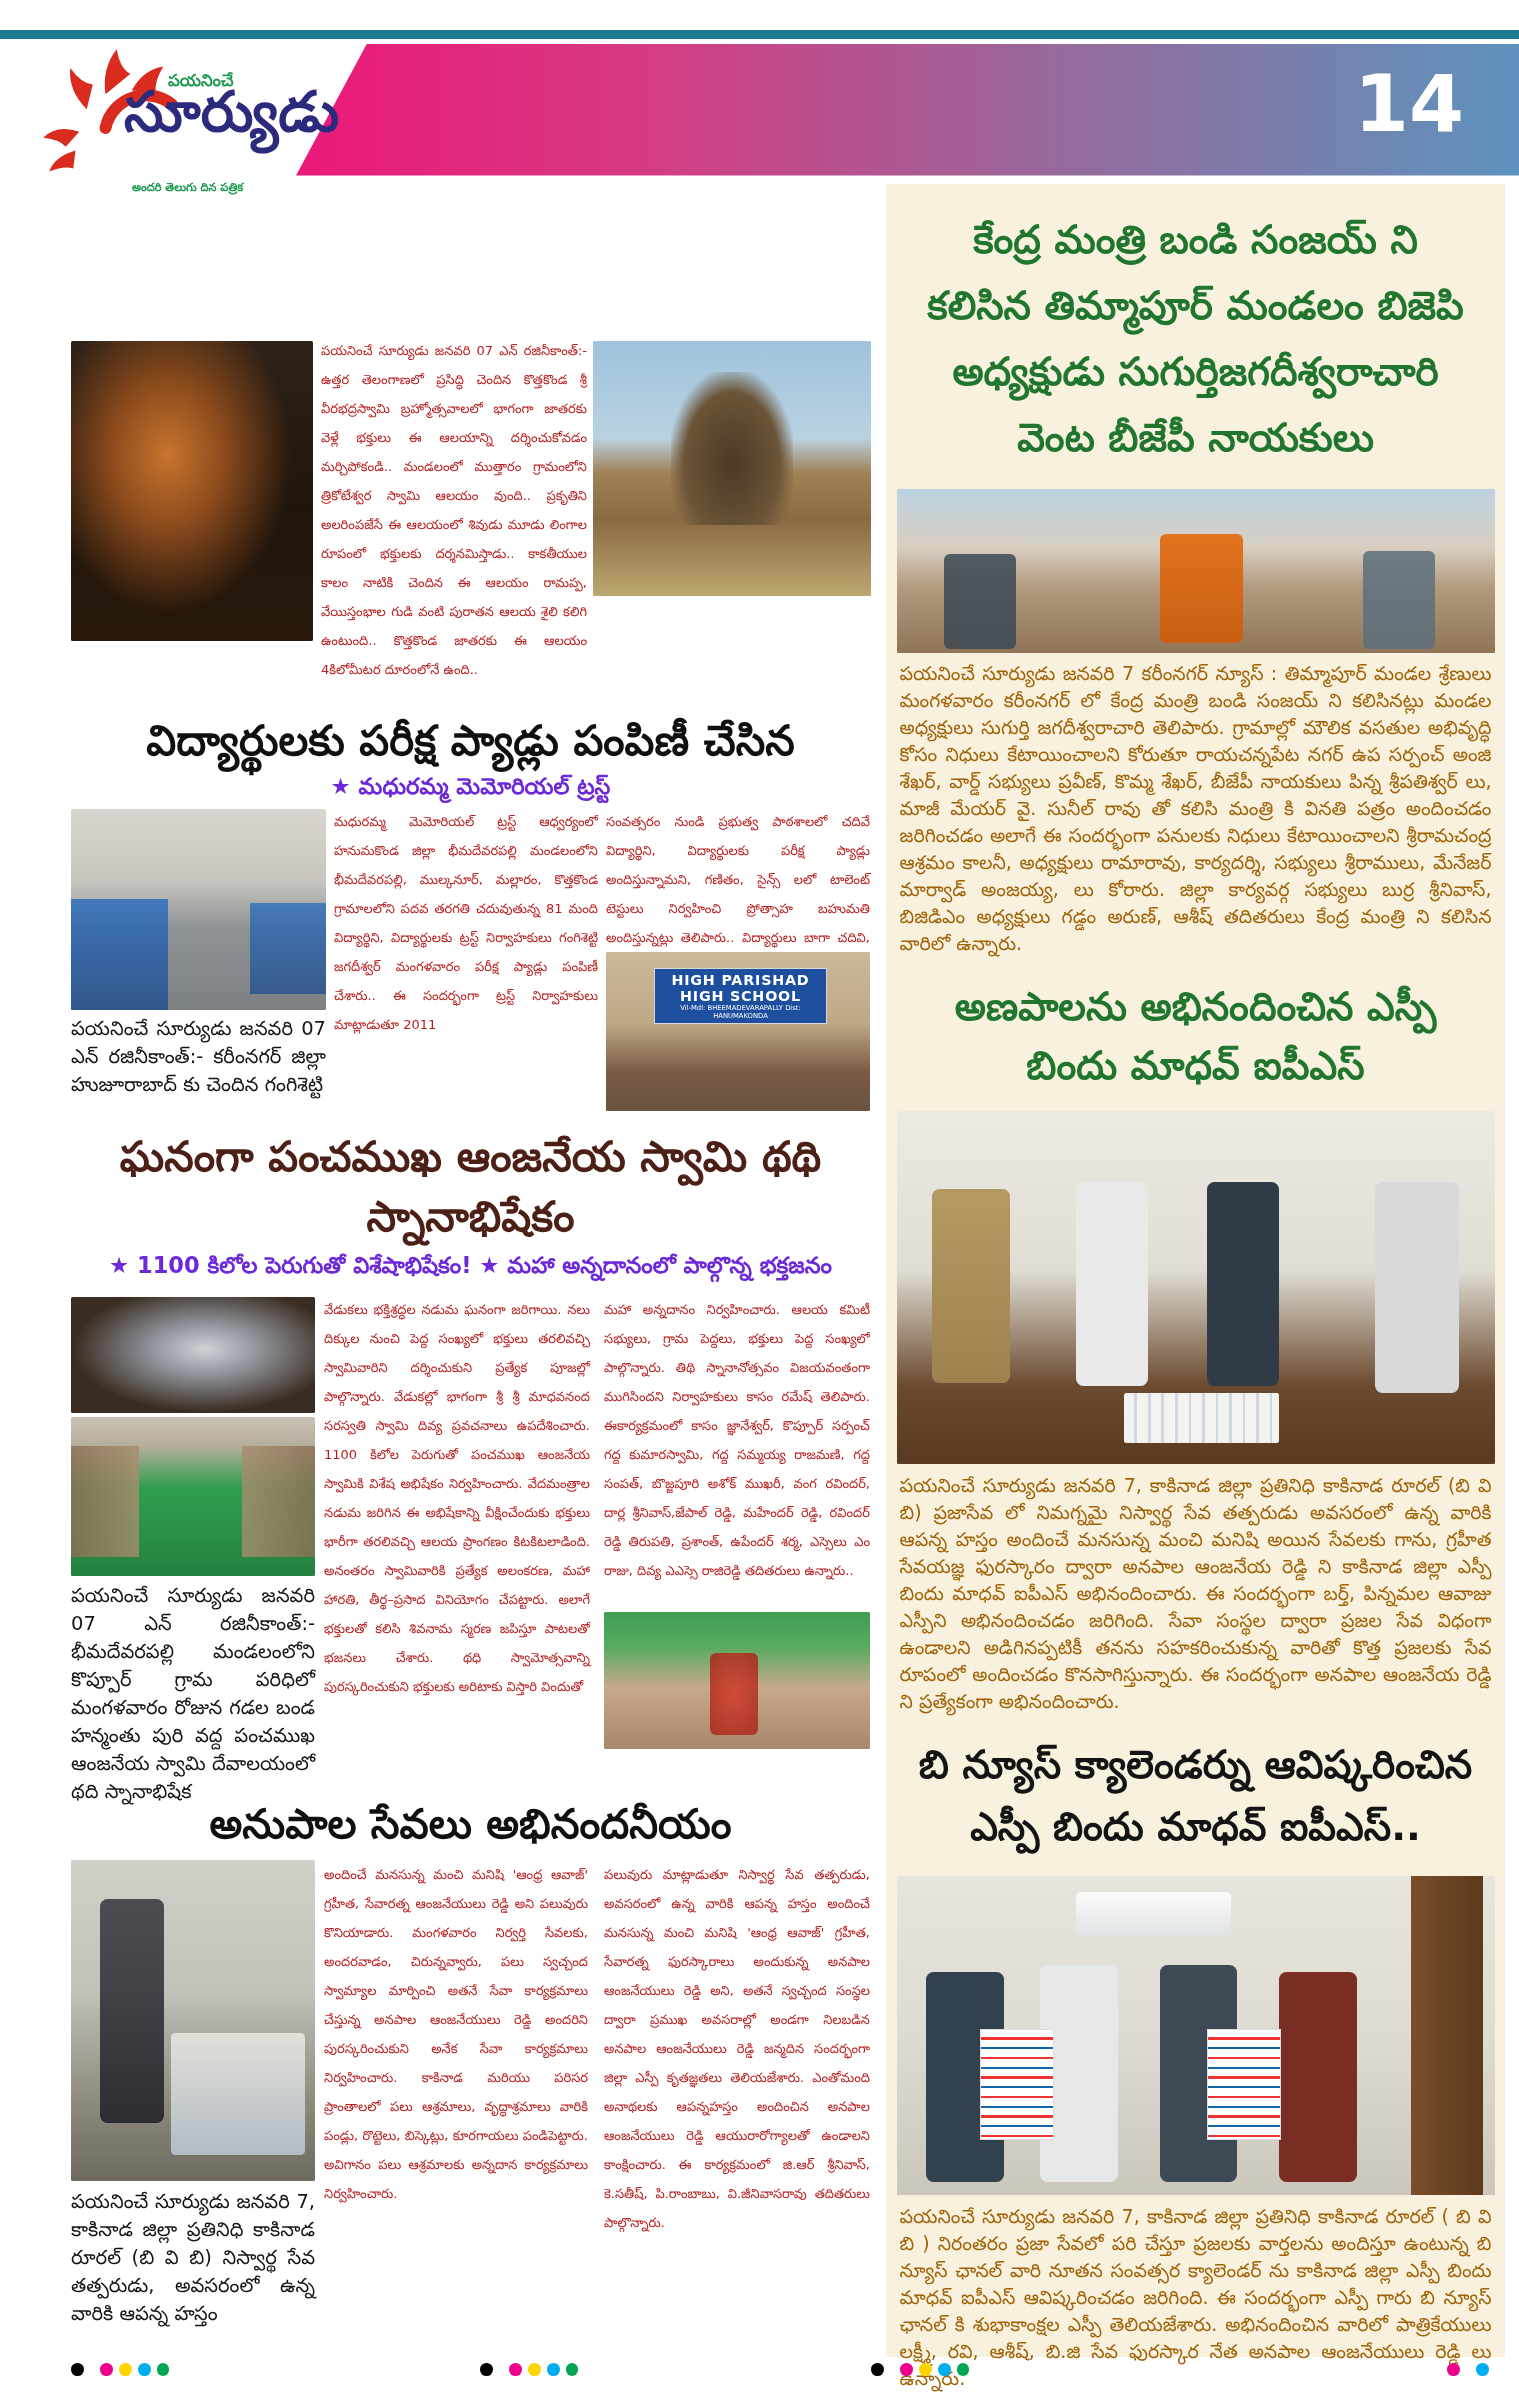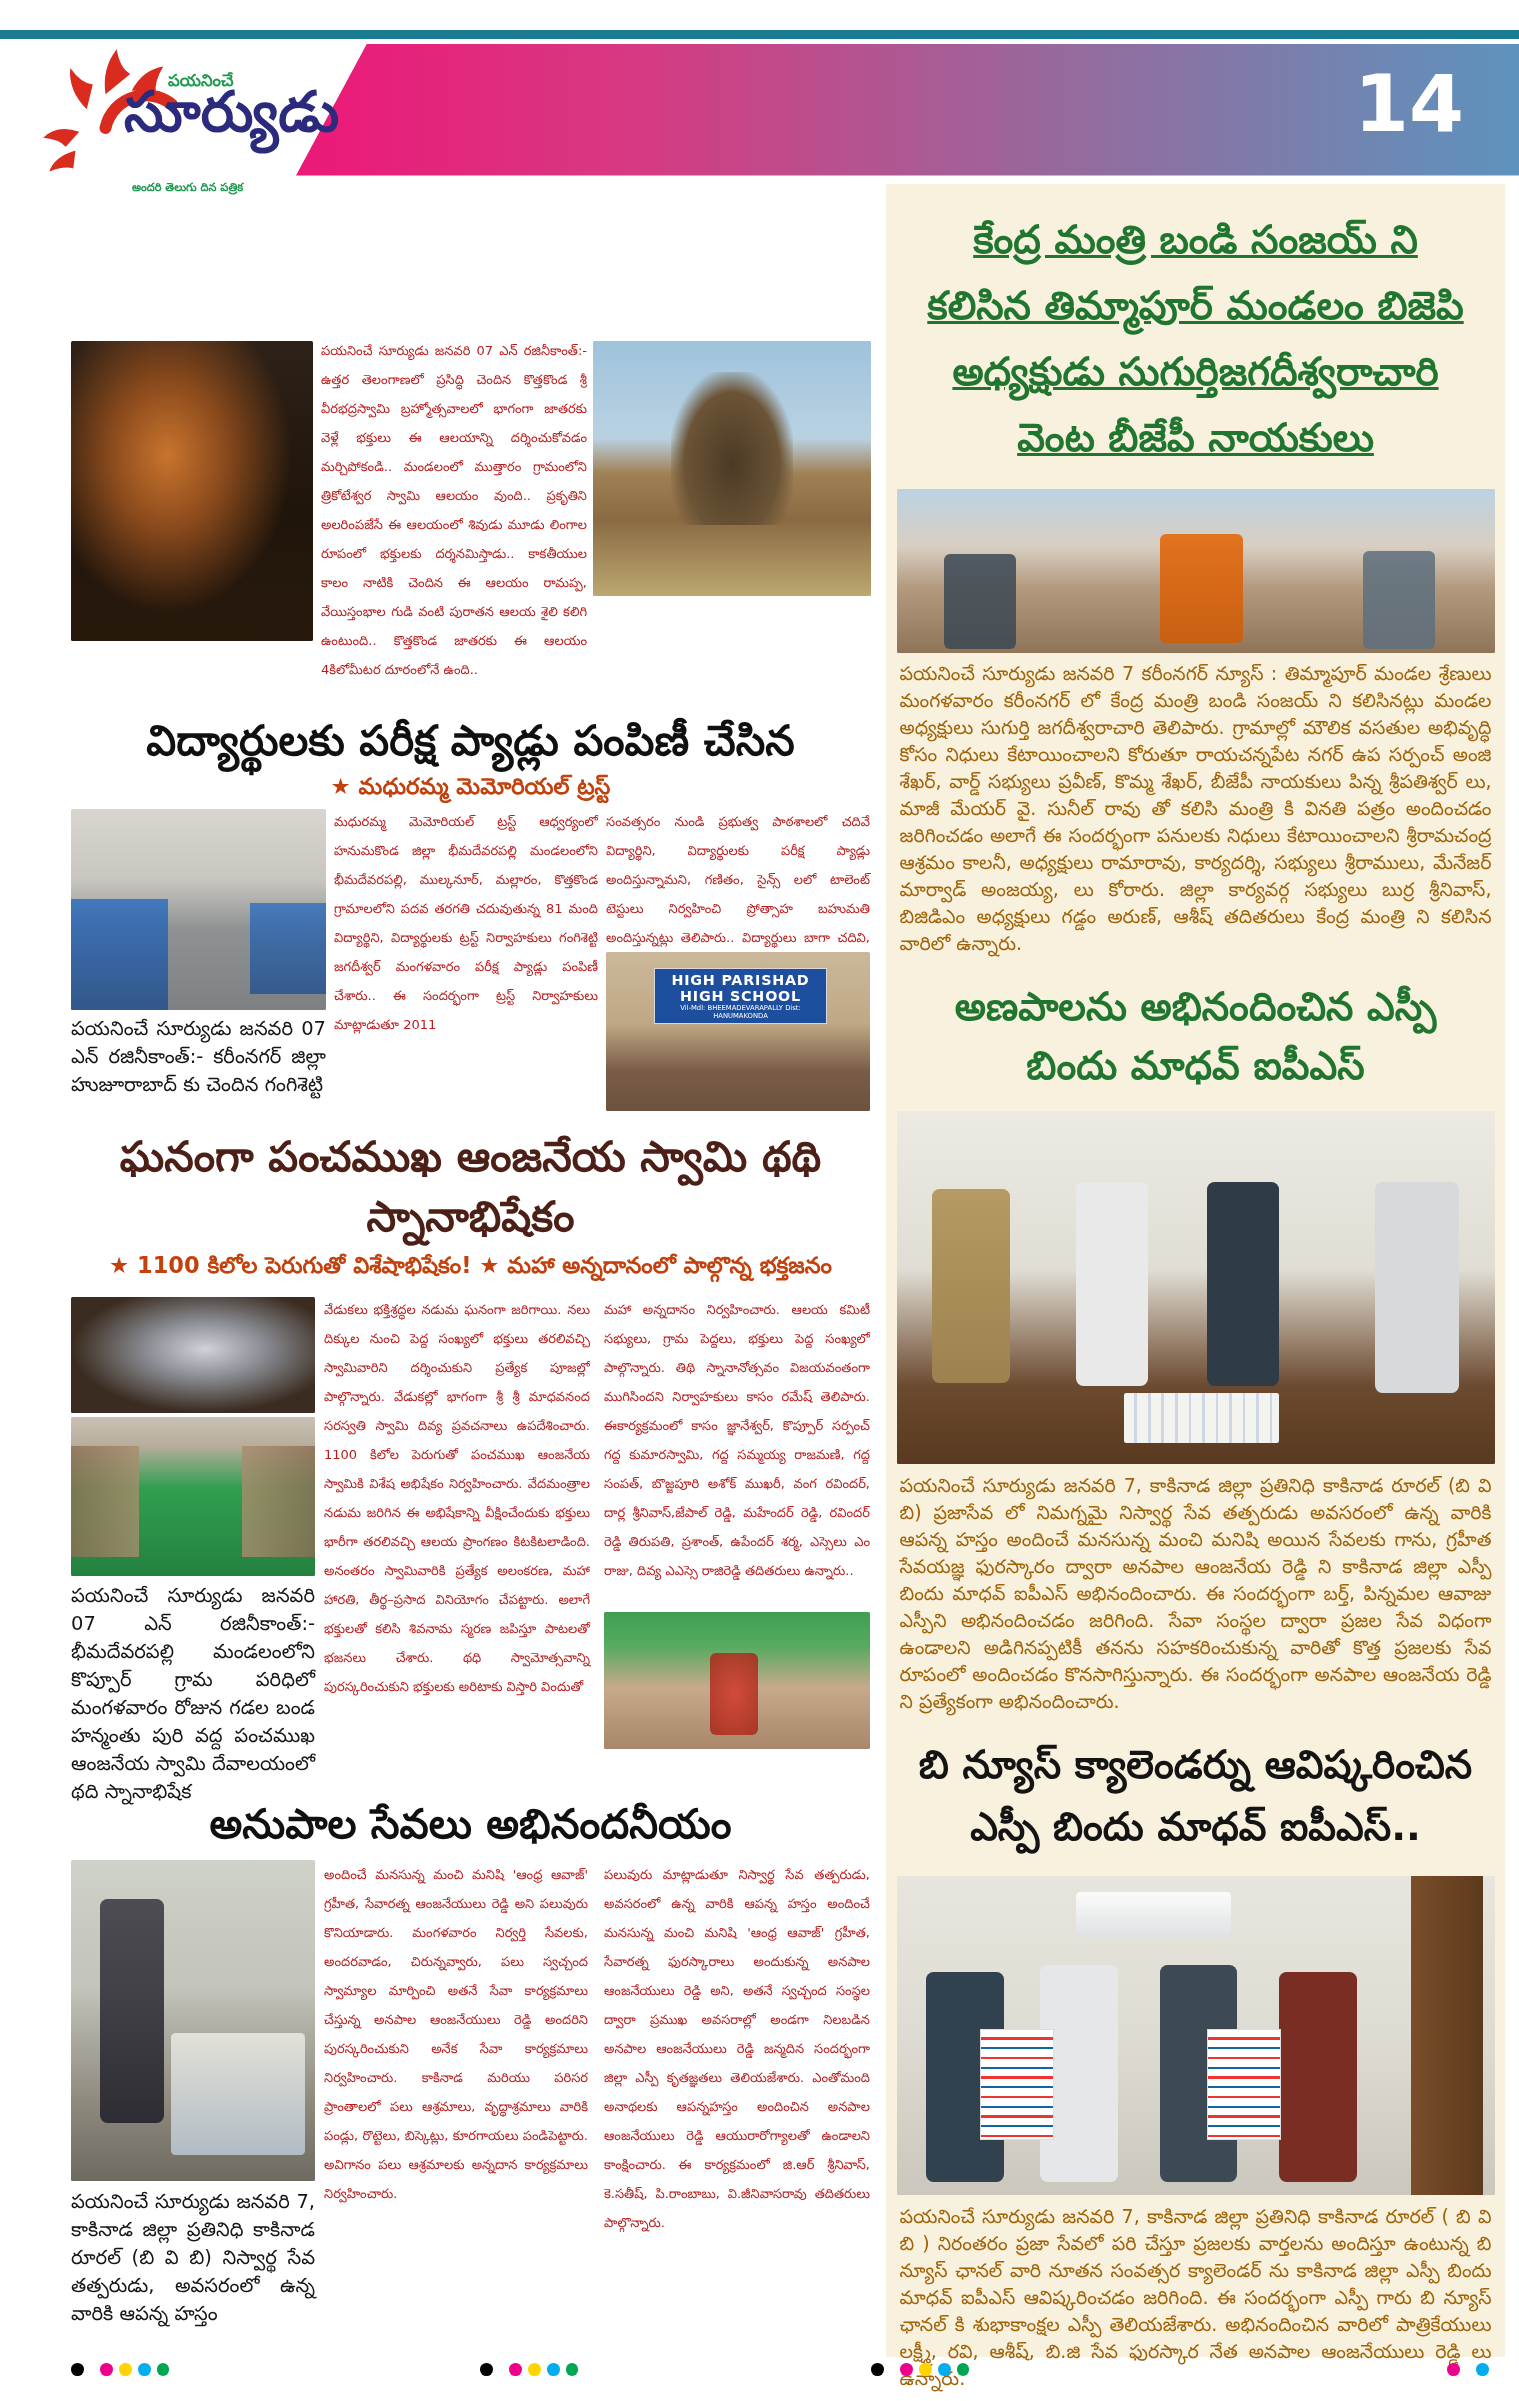--- a/index.html
+++ b/index.html
@@ -12,21 +12,21 @@
         background:linear-gradient(90deg,#ec1879 0%,#d63a82 28%,#97699c 62%,#5d93bd 100%);
         clip-path:polygon(71px 0,100% 0,100% 100%,0 100%);}
   .pagenum{position:absolute;right:56px;top:22.5px;color:#ffffff;font-size:79px;font-weight:bold;line-height:1;}
   .logo{position:absolute;left:34px;top:0;width:330px;height:135px;}
   .logo svg{position:absolute;left:0;top:-4.5px;}
   .logo-pre{position:absolute;left:134px;top:28.5px;color:#1e9a50;font-size:16.5px;font-weight:bold;}
   .logo-title{position:absolute;left:90px;top:42px;color:#2b2a7d;font-size:56px;font-weight:bold;line-height:1;}
   .logo-tag{position:absolute;left:98px;top:111px;color:#1e9a50;font-size:11.3px;font-weight:bold;margin-top:28px;}
   
   .hl{font-weight:bold;text-align:center;color:#101010;}
-  .sub{font-weight:bold;text-align:center;color:#c2410c;}
+  .sub{font-weight:bold;text-align:center;color:#6d28d9;}
   .btxt{font-size:13px;line-height:29px;text-align:justify;color:#b91c1c;}
   .cap{font-size:19.5px;line-height:28px;text-align:justify;color:#151515;}
   .ph{position:relative;overflow:hidden;border-radius:1.5px;}
   .abs{position:absolute;}
   
   .rightcol{position:absolute;left:886px;top:184px;width:619px;height:2173px;background:#f8f1de;}
   .ghl{font-weight:bold;text-align:center;color:#20762f;}
   .bhl{font-weight:bold;text-align:center;color:#141414;}
   .rbody{font-size:19px;line-height:27px;text-align:justify;color:#a16207;padding:0 13.5px;}
   
@@ -114,21 +114,21 @@
   <div class="abs ph" style="left:71px;top:1860px;width:244px;height:321px;
        background:linear-gradient(180deg,#cfd2c9 0%,#c2c3ba 40%,#8f8a7e 75%,#6f6a60 100%);">
     <div style="position:absolute;left:12%;top:12%;width:26%;height:70%;background:linear-gradient(180deg,#3e3e46,#23232b);border-radius:7.5px;opacity:.9;"></div>
     <div style="position:absolute;right:4%;bottom:8%;width:55%;height:38%;background:linear-gradient(180deg,#e8e6df,#b8c4cf);border-radius:4.5px;opacity:.9;"></div>
   </div>
   <div class="abs cap" style="left:71px;top:2188px;width:244px;">పయనించే సూర్యుడు జనవరి 7, కాకినాడ జిల్లా ప్రతినిధి కాకినాడ రూరల్ (బి వి బి) నిస్వార్థ సేవ తత్పరుడు, అవసరంలో ఉన్న వారికి ఆపన్న హస్తం</div>
   <div class="abs btxt" style="left:324px;top:1860px;width:264px;">అందించే మనసున్న మంచి మనిషి 'ఆంధ్ర ఆవాజ్' గ్రహీత, సేవారత్న ఆంజనేయులు రెడ్డి అని పలువురు కొనియాడారు. మంగళవారం నిర్వర్తి సేవలకు, అందరవాడం, చిరున్నవ్వారు, పలు స్వచ్చంద స్వామ్యాల మార్పించి అతనే సేవా కార్యక్రమాలు చేస్తున్న అనపాల ఆంజనేయులు రెడ్డి అందరిని పురస్కరించుకుని అనేక సేవా కార్యక్రమాలు నిర్వహించారు. కాకినాడ మరియు పరిసర ప్రాంతాలలో పలు ఆశ్రమాలు, వృద్ధాశ్రమాలు వారికి పండ్లు, రొట్టెలు, బిస్కెట్లు, కూరగాయలు పండిపెట్టారు. అవిగానం పలు ఆశ్రమాలకు అన్నదాన కార్యక్రమాలు నిర్వహించారు.</div>
   <div class="abs btxt" style="left:604px;top:1860px;width:266px;">పలువురు మాట్లాడుతూ నిస్వార్థ సేవ తత్పరుడు, అవసరంలో ఉన్న వారికి ఆపన్న హస్తం అందించే మనసున్న మంచి మనిషి 'ఆంధ్ర ఆవాజ్' గ్రహీత, సేవారత్న ఫురస్కారాలు అందుకున్న అనపాల ఆంజనేయులు రెడ్డి అని, అతనే స్వచ్చంద సంస్థల ద్వారా ప్రముఖ అవసరాల్లో అండగా నిలబడిన అనపాల ఆంజనేయులు రెడ్డి జన్మదిన సందర్భంగా జిల్లా ఎస్పీ కృతజ్ఞతలు తెలియజేశారు. ఎంతోమంది అనాథలకు ఆపన్నహస్తం అందించిన అనపాల ఆంజనేయులు రెడ్డి ఆయురారోగ్యాలతో ఉండాలని కాంక్షించారు. ఈ కార్యక్రమంలో జి.ఆర్ శ్రీనివాస్, కె.సతీష్, పి.రాంబాబు, వి.జీనివాసరావు తదితరులు పాల్గొన్నారు.</div>
 
   <div class="rightcol">
-    <div class="ghl" style="padding:22.5px 30px 7.5px;font-size:39px;line-height:66px;text-decoration:underline;">కేంద్ర మంత్రి బండి సంజయ్ ని కలిసిన తిమ్మాపూర్ మండలం బిజెపి అధ్యక్షుడు సుగుర్తిజగదీశ్వరాచారి వెంట బీజేపీ నాయకులు</div>
+    <div class="ghl" style="padding:22.5px 30px 7.5px;font-size:39px;line-height:66px;">కేంద్ర మంత్రి బండి సంజయ్ ని కలిసిన తిమ్మాపూర్ మండలం బిజెపి అధ్యక్షుడు సుగుర్తిజగదీశ్వరాచారి వెంట బీజేపీ నాయకులు</div>
     <div class="ph" style="margin:10.5px 10.5px 7.5px;height:164px;
          background:linear-gradient(180deg,#bcd2e2 0%,#d8cfc2 35%,#b39a7f 60%,#8f7458 100%);">
       <div style="position:absolute;left:44%;top:28%;width:14%;height:66%;background:linear-gradient(180deg,#e2731f,#c85f12);border-radius:6px;"></div>
       <div style="position:absolute;left:8%;top:40%;width:12%;height:58%;background:#3b4854;border-radius:6px;opacity:.85;"></div>
       <div style="position:absolute;right:10%;top:38%;width:12%;height:60%;background:#5d6f7c;border-radius:6px;opacity:.85;"></div>
     </div>
     <div class="rbody">పయనించే సూర్యుడు జనవరి 7 కరీంనగర్ న్యూస్ : తిమ్మాపూర్ మండల శ్రేణులు మంగళవారం కరీంనగర్ లో కేంద్ర మంత్రి బండి సంజయ్ ని కలిసినట్లు మండల అధ్యక్షులు సుగుర్తి జగదీశ్వరాచారి తెలిపారు. గ్రామాల్లో మౌలిక వసతుల అభివృద్ధి కోసం నిధులు కేటాయించాలని కోరుతూ రాయచన్నపేట నగర్ ఉప సర్పంచ్ అంజి శేఖర్, వార్డ్ సభ్యులు ప్రవీణ్, కొమ్మ శేఖర్, బీజేపీ నాయకులు పిన్న శ్రీపతిశ్వర్ లు, మాజీ మేయర్ వై. సునీల్ రావు తో కలిసి మంత్రి కి వినతి పత్రం అందించడం జరిగించడం అలాగే ఈ సందర్భంగా పనులకు నిధులు కేటాయించాలని శ్రీరామచంద్ర ఆశ్రమం కాలనీ, అధ్యక్షులు రామారావు, కార్యదర్శి, సభ్యులు శ్రీరాములు, మేనేజర్ మార్వాడ్ అంజయ్య, లు కోరారు. జిల్లా కార్యవర్గ సభ్యులు బుర్ర శ్రీనివాస్, బిజిడిఎం అధ్యక్షులు గడ్డం అరుణ్, ఆశీష్ తదితరులు కేంద్ర మంత్రి ని కలిసిన వారిలో ఉన్నారు.</div>
 
     <div class="ghl" style="padding:19.5px 22.5px 6px;font-size:39px;line-height:59px;">అణపాలను అభినందించిన ఎస్పీ బిందు మాధవ్ ఐపీఎస్</div>
     <div class="ph" style="margin:10.5px 10.5px 7.5px;height:353px;

